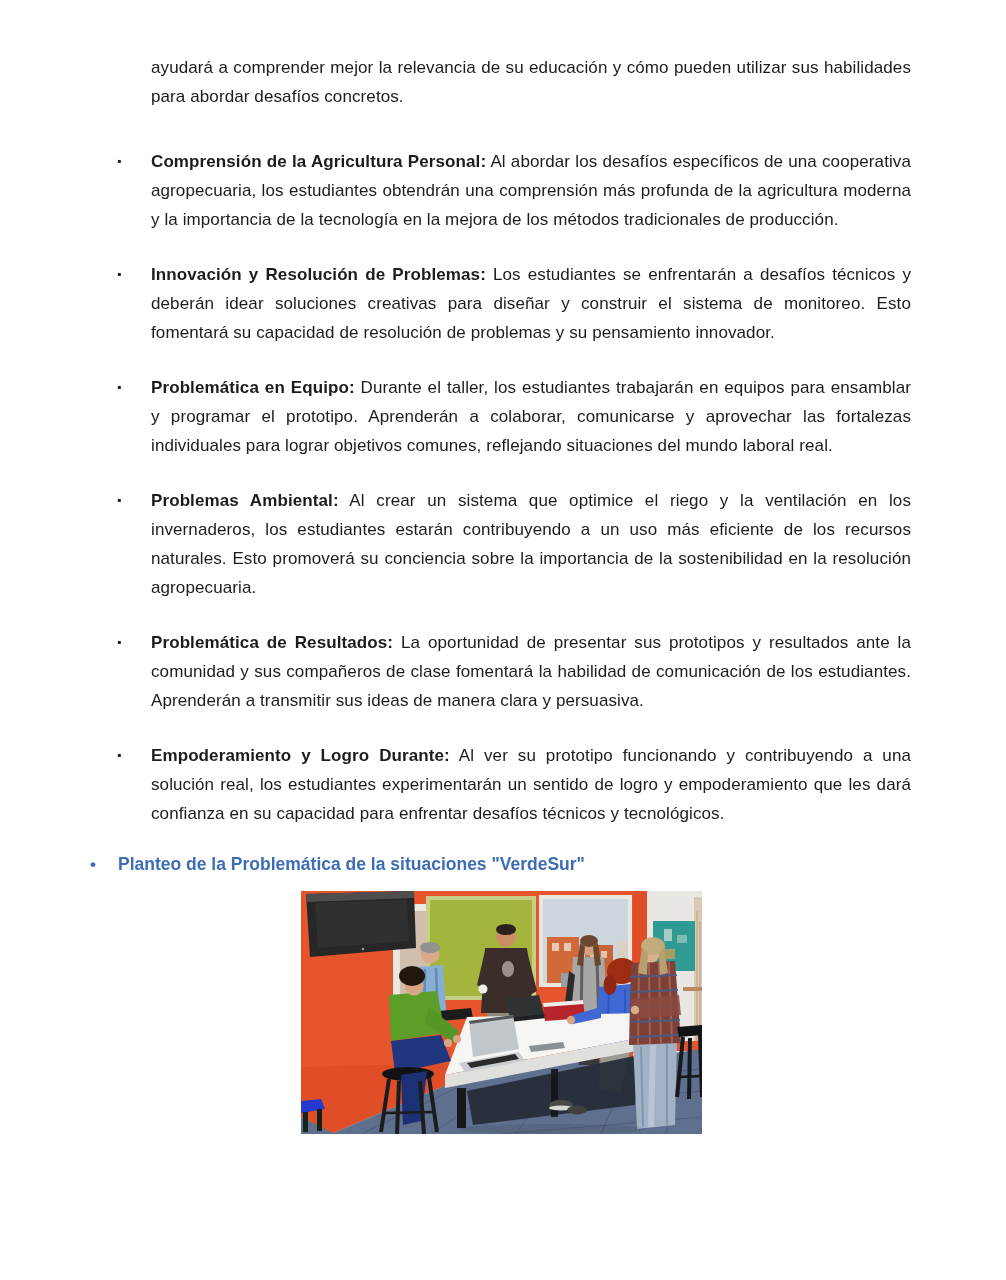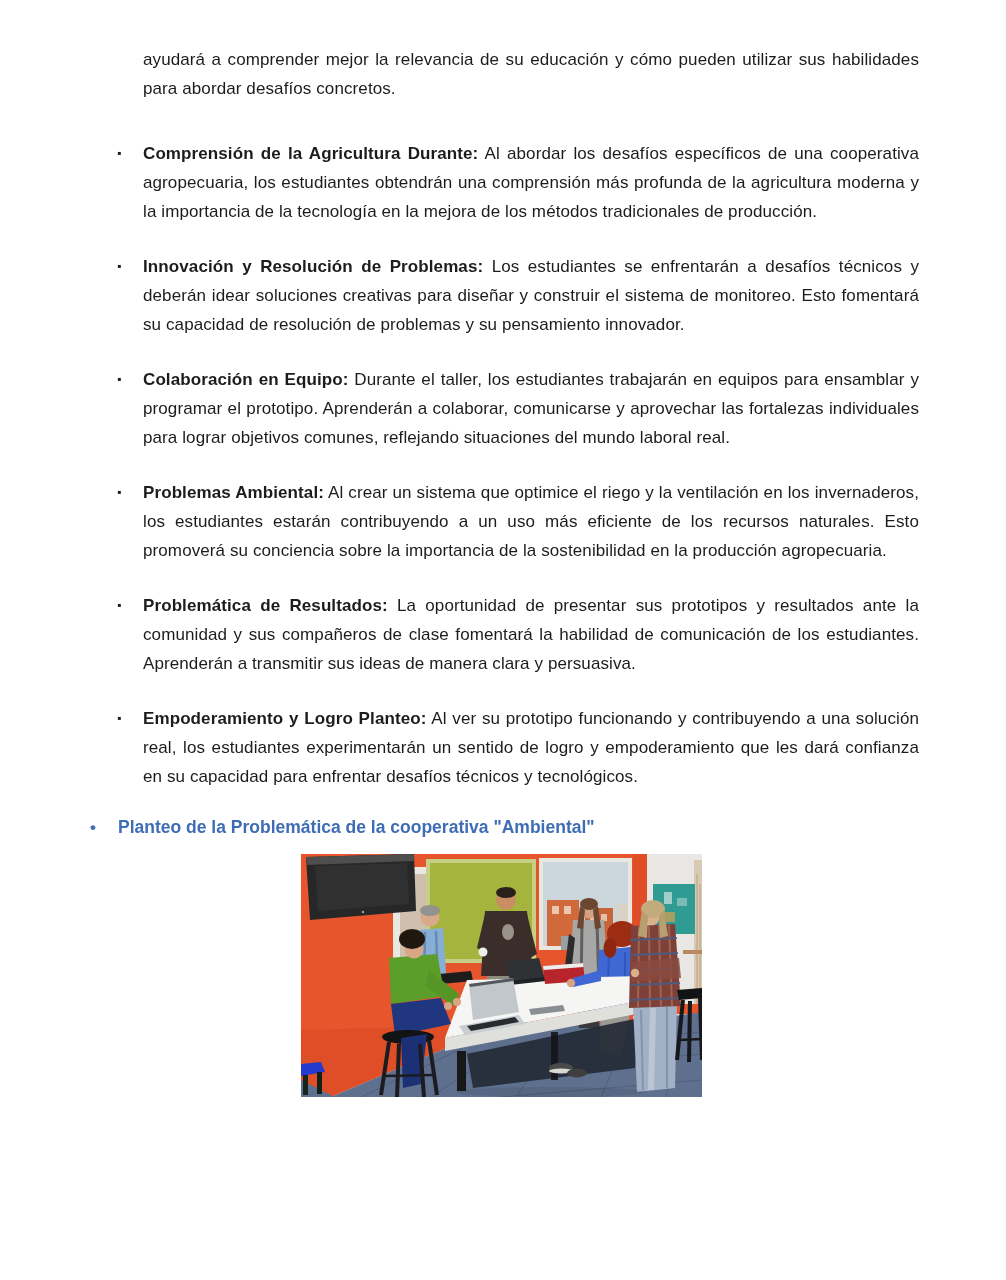--- a/index.html
+++ b/index.html
@@ -9,21 +9,21 @@
     background:#ffffff;
     font-family:"Liberation Sans", sans-serif;
     color:#1c1c1c;
     overflow:hidden;
   }
   .content {
     position:absolute; left:143px; top:45px; width:776px;
   }
   .para {
     font-size:17px; line-height:29px; letter-spacing:0.1px;
-    text-align:justify; margin:0;
+    text-align:justify; margin:8px;
   }
   .intro { margin-bottom:36px; }
   .bullet-item { position:relative; margin-bottom:26px; }
   .bullet-marker {
     position:absolute; left:-26px; top:0;
     font-size:12px; line-height:29px; color:#1c1c1c;
   }
   .lead { font-weight:bold; }
   .blue-heading {
     position:relative; margin:-4px 0 0 -25px;
@@ -40,52 +40,52 @@
 <body>
 
 <div class="doc" style="background: rgb(255, 255, 255); color: rgb(28, 28, 28);">
   <div class="content">
 
     <p class="para intro">ayudará a comprender mejor la relevancia de su educación y cómo pueden utilizar sus habilidades para abordar desafíos concretos.</p>
 
     <div>
   <div class="bullet-item">
     <span class="bullet-marker">▪</span>
-    <p class="para"><span class="lead">Comprensión de la Agricultura Durante:</span><span class="rest"> Al abordar los desafíos específicos de una cooperativa agropecuaria, los estudiantes obtendrán una comprensión más profunda de la agricultura moderna y la importancia de la tecnología en la mejora de los métodos tradicionales de producción.</span></p>
+    <p class="para"><span class="lead">Comprensión de la Agricultura Personal:</span><span class="rest"> Al abordar los desafíos específicos de una cooperativa agropecuaria, los estudiantes obtendrán una comprensión más profunda de la agricultura moderna y la importancia de la tecnología en la mejora de los métodos tradicionales de producción.</span></p>
   </div>
 
   <div class="bullet-item">
     <span class="bullet-marker">▪</span>
     <p class="para"><span class="lead">Innovación y Resolución de Problemas:</span><span class="rest"> Los estudiantes se enfrentarán a desafíos técnicos y deberán idear soluciones creativas para diseñar y construir el sistema de monitoreo. Esto fomentará su capacidad de resolución de problemas y su pensamiento innovador.</span></p>
   </div>
 
   <div class="bullet-item">
     <span class="bullet-marker">▪</span>
-    <p class="para"><span class="lead">Colaboración en Equipo:</span><span class="rest"> Durante el taller, los estudiantes trabajarán en equipos para ensamblar y programar el prototipo. Aprenderán a colaborar, comunicarse y aprovechar las fortalezas individuales para lograr objetivos comunes, reflejando situaciones del mundo laboral real.</span></p>
-  </div>
-
-  <div class="bullet-item">
-    <span class="bullet-marker">▪</span>
-    <p class="para"><span class="lead">Problemas Ambiental:</span><span class="rest"> Al crear un sistema que optimice el riego y la ventilación en los invernaderos, los estudiantes estarán contribuyendo a un uso más eficiente de los recursos naturales. Esto promoverá su conciencia sobre la importancia de la sostenibilidad en la producción agropecuaria.</span></p>
+    <p class="para"><span class="lead">Problemática en Equipo:</span><span class="rest"> Durante el taller, los estudiantes trabajarán en equipos para ensamblar y programar el prototipo. Aprenderán a colaborar, comunicarse y aprovechar las fortalezas individuales para lograr objetivos comunes, reflejando situaciones del mundo laboral real.</span></p>
+  </div>
+
+  <div class="bullet-item">
+    <span class="bullet-marker">▪</span>
+    <p class="para"><span class="lead">Problemas Ambiental:</span><span class="rest"> Al crear un sistema que optimice el riego y la ventilación en los invernaderos, los estudiantes estarán contribuyendo a un uso más eficiente de los recursos naturales. Esto promoverá su conciencia sobre la importancia de la sostenibilidad en la resolución agropecuaria.</span></p>
   </div>
 
   <div class="bullet-item">
     <span class="bullet-marker">▪</span>
     <p class="para"><span class="lead">Problemática de Resultados:</span><span class="rest"> La oportunidad de presentar sus prototipos y resultados ante la comunidad y sus compañeros de clase fomentará la habilidad de comunicación de los estudiantes. Aprenderán a transmitir sus ideas de manera clara y persuasiva.</span></p>
   </div>
 
   <div class="bullet-item">
     <span class="bullet-marker">▪</span>
-    <p class="para"><span class="lead">Empoderamiento y Logro Planteo:</span><span class="rest"> Al ver su prototipo funcionando y contribuyendo a una solución real, los estudiantes experimentarán un sentido de logro y empoderamiento que les dará confianza en su capacidad para enfrentar desafíos técnicos y tecnológicos.</span></p>
+    <p class="para"><span class="lead">Empoderamiento y Logro Durante:</span><span class="rest"> Al ver su prototipo funcionando y contribuyendo a una solución real, los estudiantes experimentarán un sentido de logro y empoderamiento que les dará confianza en su capacidad para enfrentar desafíos técnicos y tecnológicos.</span></p>
   </div>
 </div>
 
     <div class="blue-heading" style="color: rgb(62, 109, 181);">
       <span class="round-marker">•</span>
-      <span>Planteo de la Problemática de la cooperativa "Ambiental"</span>
+      <span>Planteo de la Problemática de la situaciones "VerdeSur"</span>
     </div>
 
     <div class="figure-wrap">
       <svg viewBox="0 0 401 243" width="401" height="243">
 
         <rect x="0" y="0" width="401" height="243" fill="#D9DFE3"></rect>
         <g>
           <rect x="330" y="0" width="71" height="162" fill="#E8E7E3"></rect>
           <rect x="393" y="6" width="8" height="152" fill="#D8C9B4"></rect>
           <path d="M396,20 L396,150 M399,30 L399,150" stroke="#B99A76" stroke-width="1.2" opacity="0.7"></path>

